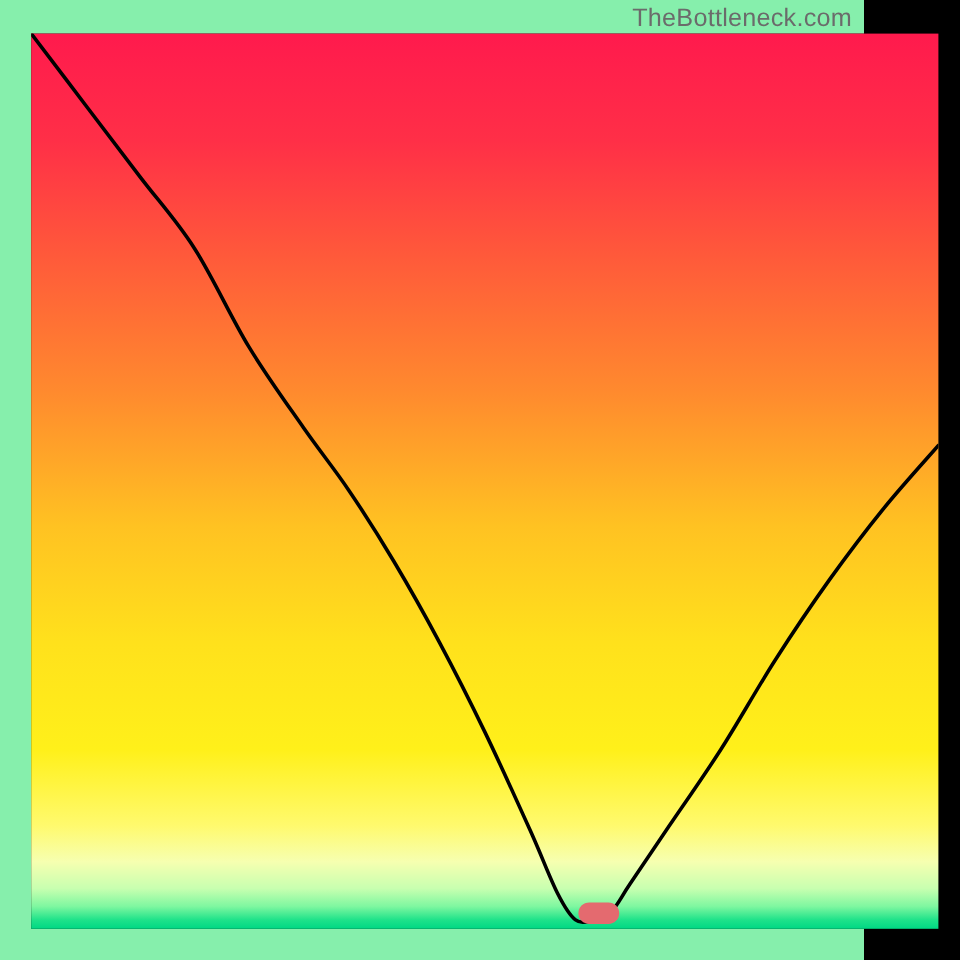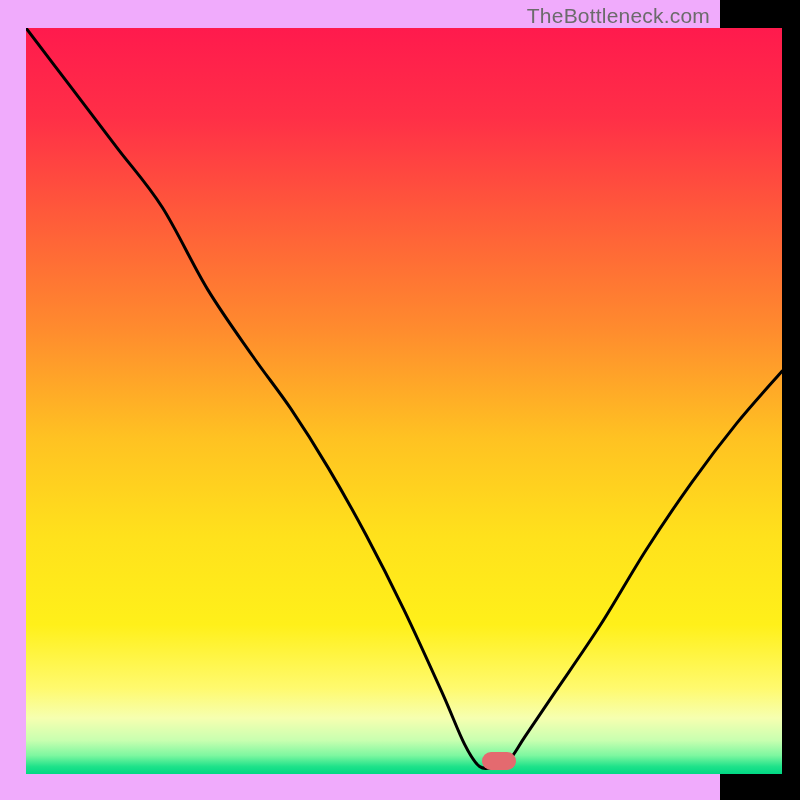--- a/index.html
+++ b/index.html
@@ -8,21 +8,21 @@
     width: 800px;
     height: 800px;
     background: #000;
     overflow: hidden;
     font-family: Arial, Helvetica, sans-serif;
   }
   .stage {
     position: relative;
     width: 720px;
     height: 800px;
-    background: #f0abfc;
+    background: #86efac;
   }
   .plot {
     position: absolute;
     background: #000;
   }
   .gradient {
     position: absolute;
     left: 0; top: 0; right: 0; bottom: 0;
   }
   .curve {

